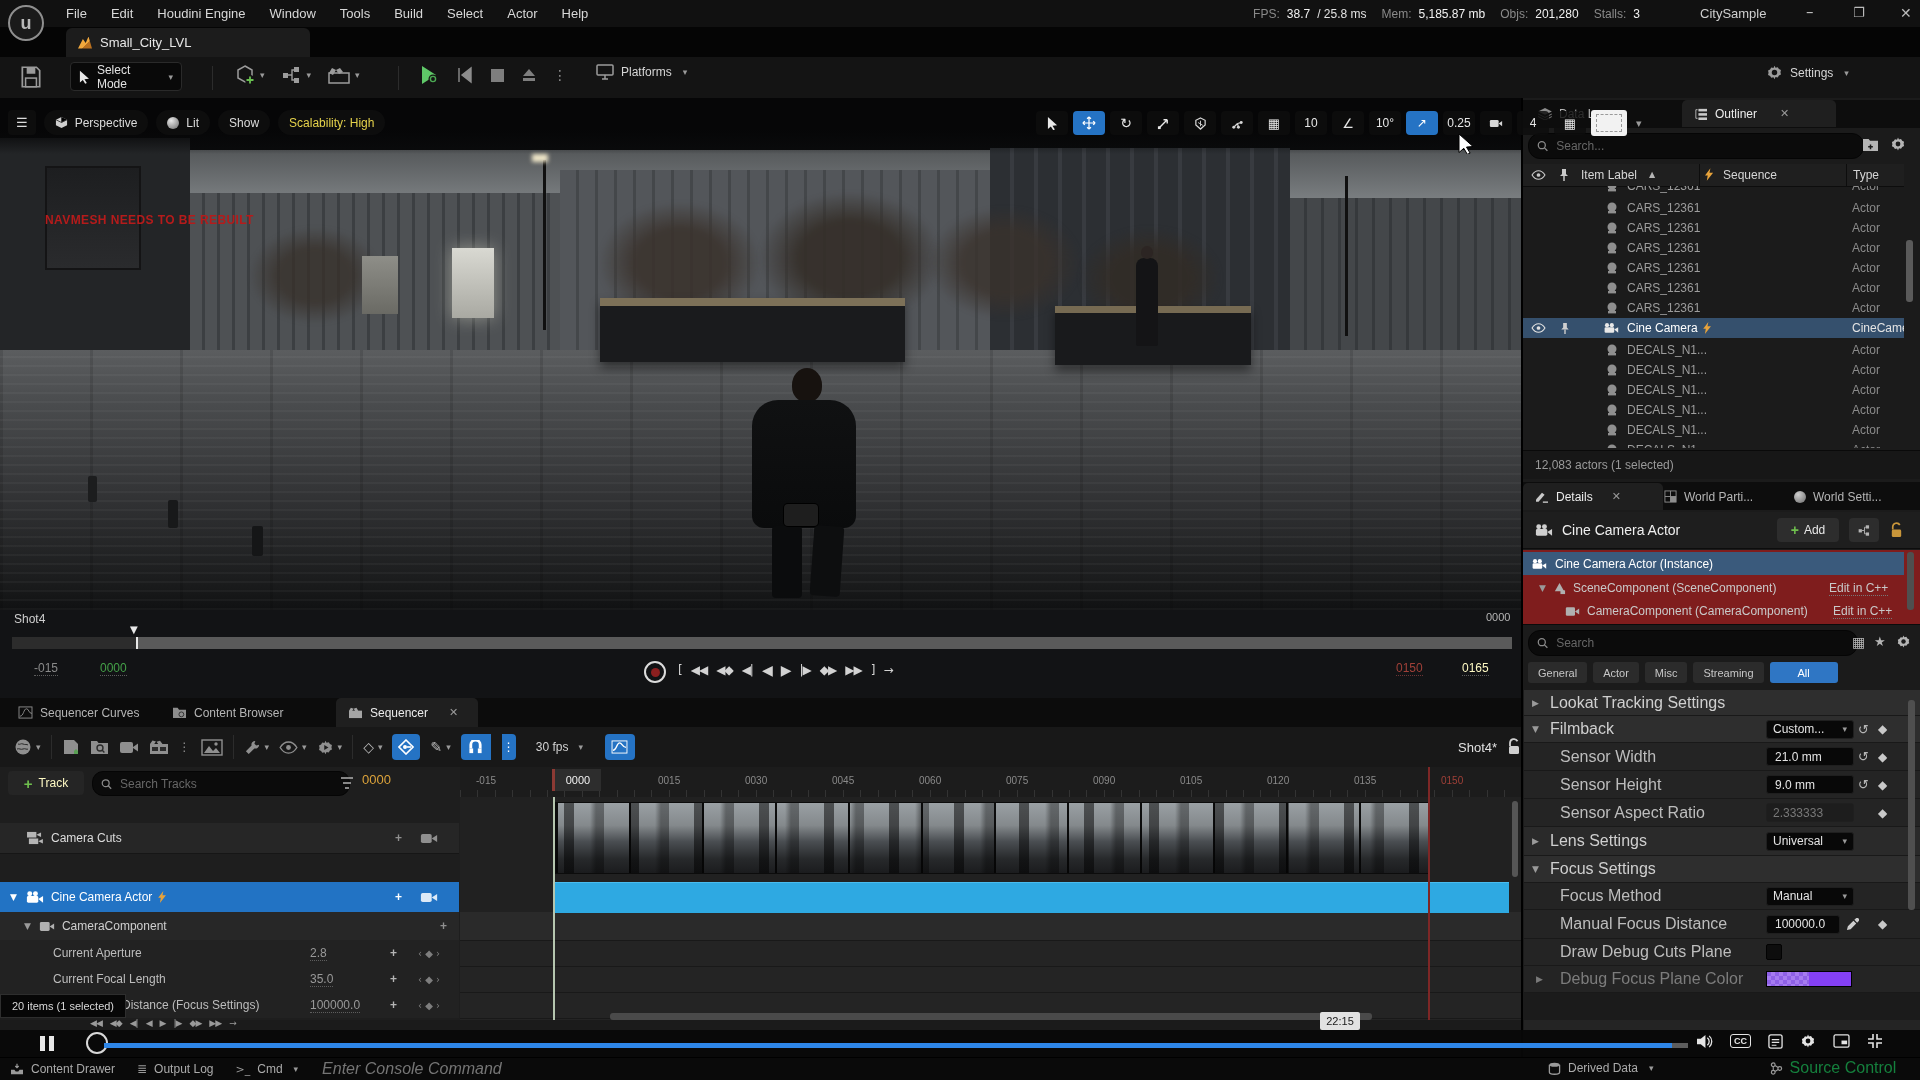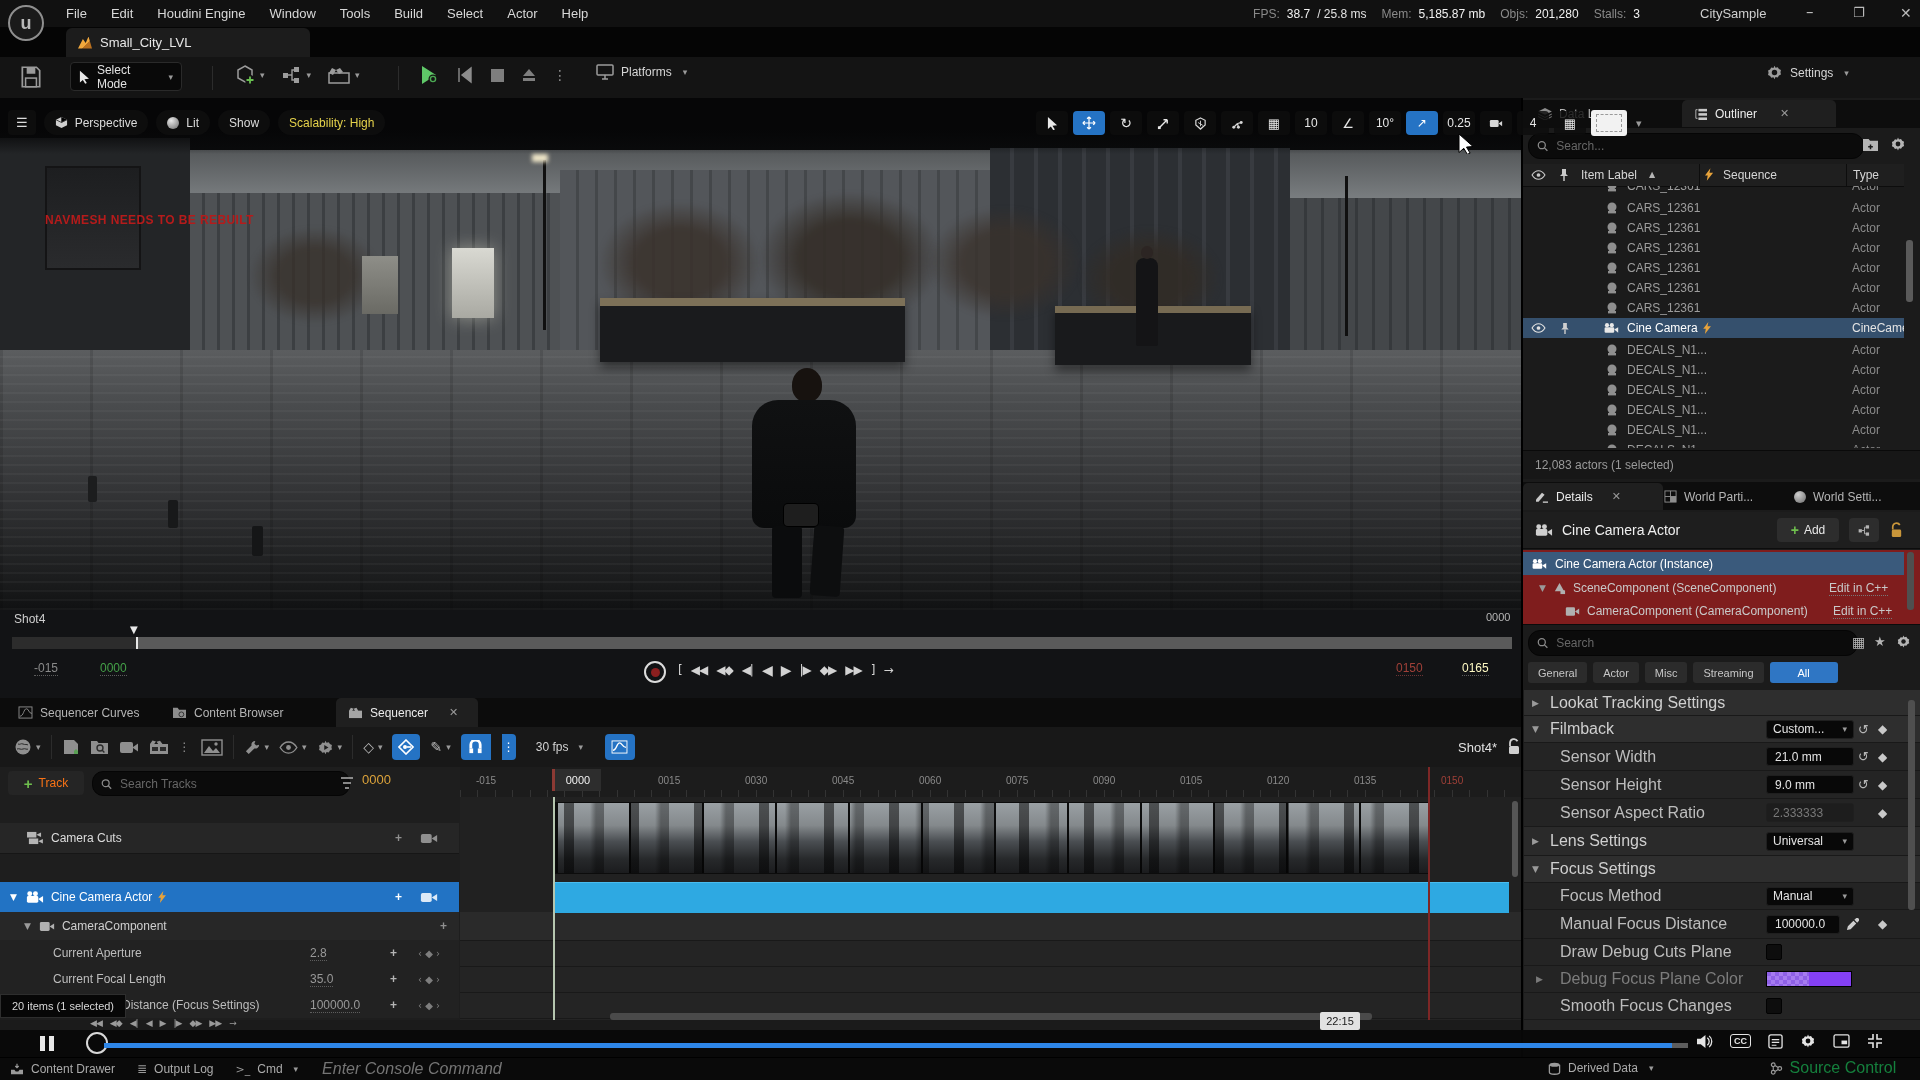--- a/index.html
+++ b/index.html
@@ -449,21 +449,21 @@
   </div>
   <span class="abs" style="left:1458px;top:740px;color:#e0e0e0;font-size:13px;">Shot4*</span>
   <svg class="abs" style="left:1506px;top:738px;" width="16" height="17" viewBox="0 0 16 17">
       <path d="M4 8V5a4 4 0 0 1 7.5-1.8" stroke="#cfcfcf" stroke-width="1.8" fill="none"></path>
       <rect x="3" y="8" width="10" height="8" rx="1.5" fill="#cfcfcf"></rect>
     </svg>
 
   <div class="abs" style="left:0;top:767px;width:460px;height:253px;background:#1e1e1e;border-right:1px solid #0a0a0a;"></div>
   <div class="abs row" style="left:8px;top:771px;width:76px;height:24px;background:#252525;border-radius:4px;justify-content:center;gap:6px;">
     <span style="color:#6fbf4e;font-size:15px;font-weight:bold;">+</span>
-    <span style="color:#f97316;font-size:12px;">Track</span>
+    <span style="color:#fef9c3;font-size:12px;">Track</span>
   </div>
   <div class="abs searchpill" style="left:92px;top:771px;width:240px;height:23px;">
     <svg width="12" height="12" viewBox="0 0 14 14">
         <circle cx="6" cy="6" r="4.4" fill="none" stroke="#8a8a8a" stroke-width="1.6"></circle>
         <path d="M9.3 9.3L13 13" stroke="#8a8a8a" stroke-width="1.6"></path>
       </svg>
     <input placeholder="Search Tracks" style="">
   </div>
   <svg class="abs" style="left:340px;top:777px;" width="14" height="12" viewBox="0 0 14 12">
       <path d="M1 1h12M3 6h8M5 11h4" stroke="#b0b0b0" stroke-width="1.6"></path>
@@ -942,24 +942,20 @@
     </div>
     <div class="drow" style="top:249px;height:26px;">
       <span class="dlabel">Draw Debug Cuts Plane</span>
       <span style="position:absolute;left:242px;width:14px;height:14px;background:#0d0d0d;border:1px solid #020202;border-radius:2px;"></span>
     </div>
     <div class="drow" style="top:276px;height:26px;">
       <span class="glyph" style="margin-left:12px;color:#7a7a7a;font-size:9px;">▶</span>
       <span class="dlabel" style="left:36px;color:#7c7c7c;">Debug Focus Plane Color</span>
       <span style="position:absolute;left:242px;width:84px;height:14px;border:1px solid #000;background:linear-gradient(90deg,rgba(132,64,244,.55) 0 50%,#8440f4 50% 100%),repeating-conic-gradient(#cfc3ec 0 25%,#9a87d6 0 50%) 0 0/8px 8px;"></span>
     </div>
-    <div class="drow" style="top:303px;height:26px;">
-      <span class="dlabel">Smooth Focus Changes</span>
-      <span style="position:absolute;left:242px;width:14px;height:14px;background:#0d0d0d;border:1px solid #020202;border-radius:2px;"></span>
-    </div>
     <div class="drow" style="top:330px;height:12px;"></div>
   </div>
   <div class="abs" style="left:1908px;top:700px;width:7px;height:210px;background:#4f4f4f;border-radius:3px;"></div>
 
   <div class="abs" style="left:0;top:1030px;width:1920px;height:27px;background:rgba(8,8,8,.92);z-index:20;"></div>
   <div class="abs" style="left:40px;top:1036px;width:14px;height:15px;z-index:21;background:linear-gradient(90deg,#e8e8e8 0 5px,transparent 5px 9px,#e8e8e8 9px 14px);"></div>
   <div class="abs" style="left:86px;top:1032px;width:18px;height:18px;border:2px solid #d8d8d8;border-radius:50%;z-index:21;"></div>
   <div class="abs" style="left:104px;top:1043px;width:1584px;height:5px;background:#5d5d5d;z-index:21;"></div>
   <div class="abs" style="left:104px;top:1043px;width:1568px;height:5px;background:#2e86e8;z-index:22;"></div>
   <div class="abs" style="left:1320px;top:1012px;width:40px;height:18px;background:#e2e2e2;border-radius:2px;display:flex;align-items:center;justify-content:center;z-index:23;">

